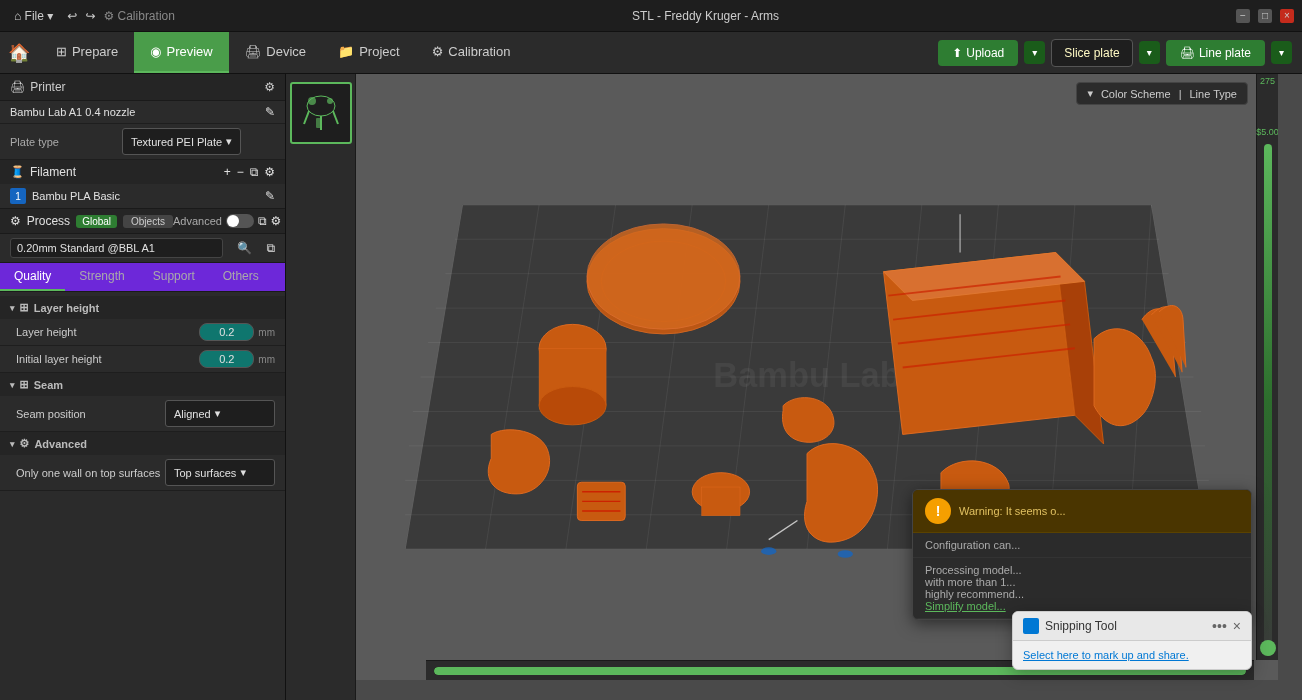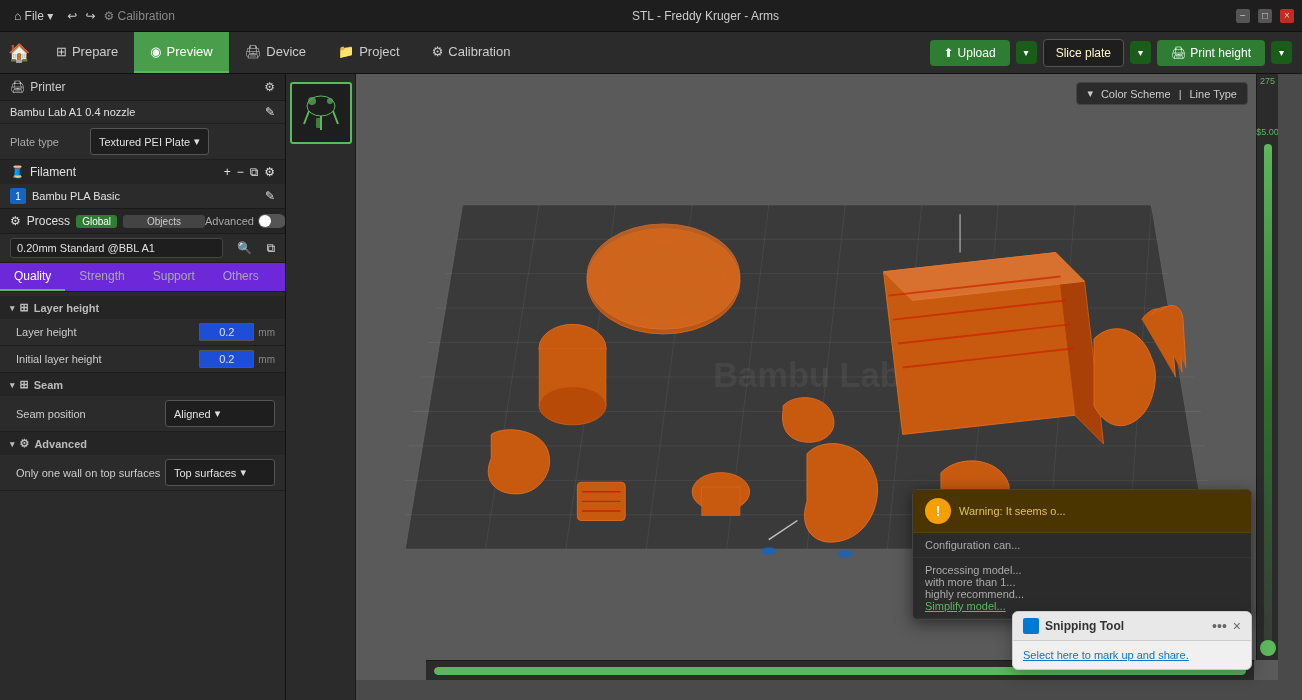--- a/index.html
+++ b/index.html
@@ -63,54 +63,55 @@
       background: #252525;
       border-bottom: 1px solid #1a1a1a;
       font-size: 12px; color: #ccc;
     }
     .section-header .left-s { display: flex; align-items: center; gap: 5px; }
 
     .panel-row {
       display: flex; align-items: center;
       padding: 4px 10px;
       border-bottom: 1px solid #1e1e1e;
+      gap: 32px;
     }
 
     
     .filament-section { border-bottom: 1px solid #1a1a1a; }
     .filament-header { display: flex; align-items: center; justify-content: space-between; padding: 5px 10px; background: #252525; }
     .filament-row { display: flex; align-items: center; padding: 4px 10px; gap: 6px; }
     .filament-num { background: #1565c0; color: #fff; width: 16px; height: 16px; border-radius: 2px; display: flex; align-items: center; justify-content: center; font-size: 10px; }
 
     
     .process-header { display: flex; align-items: center; justify-content: space-between; padding: 5px 10px; background: #252525; border-bottom: 1px solid #1a1a1a; }
     .process-header .left-s { display: flex; align-items: center; gap: 6px; }
     .tag-global { background: #2e7d32; color: #fff; padding: 1px 6px; border-radius: 3px; font-size: 10px; }
-    .tag-objects { background: #444; color: #ccc; padding: 1px 24px; border-radius: 3px; font-size: 10px; }
+    .tag-objects { background: #444; color: #ccc; padding: 1px 8px; border-radius: 3px; font-size: 10px; }
     .toggle-advanced { display: flex; align-items: center; gap: 4px; font-size: 11px; color: #aaa; }
     .toggle-switch { width: 28px; height: 14px; background: #555; border-radius: 7px; position: relative; cursor: pointer; }
     .toggle-switch::after { content: ''; position: absolute; width: 12px; height: 12px; background: #fff; border-radius: 50%; top: 1px; left: 1px; transition: left 0.2s; }
 
     .preset-row { display: flex; align-items: center; padding: 4px 10px; gap: 14px; border-bottom: 1px solid #1a1a1a; }
     .preset-val { flex: 1; background: #1e1e1e; border: 1px solid #444; border-radius: 3px; padding: 3px 6px; font-size: 11px; color: #e0e0e0; }
 
     
     .tabs-row { display: flex; border-bottom: 1px solid #1a1a1a; background: #6d28d9; }
     .tab { padding: 6px 14px; cursor: pointer; font-size: 12px; color: #aaa; border-bottom: 2px solid transparent; }
     .tab.active { color: #fff; border-bottom: 2px solid #5cb85c; }
 
     
     .quality-body { padding: 4px 0; }
     .section-group-header { display: flex; align-items: center; gap: 5px; padding: 5px 10px; background: #252525; font-size: 11px; color: #bbb; font-weight: 600; cursor: pointer; }
     .section-group-header .chevron { font-size: 9px; }
 
     .param-row { display: flex; align-items: center; padding: 4px 10px 4px 16px; border-bottom: 1px solid #1e1e1e; }
     .param-label { flex: 1; color: #ccc; font-size: 11px; }
     .param-value { display: flex; align-items: center; gap: 4px; }
-    .param-input { background: #1d4ed8; border: 1px solid #555; border-radius: 1px; padding: 2px 6px; color: #e0e0e0; font-size: 11px; width: 55px; text-align: center; }
+    .param-input { background: #0f766e; border: 1px solid #555; border-radius: 8px; padding: 2px 6px; color: #e0e0e0; font-size: 11px; width: 55px; text-align: center; }
     .param-unit { color: #888; font-size: 10px; }
 
     .dropdown-val { background: #1e1e1e; border: 1px solid #555; border-radius: 3px; padding: 6px 8px; color: #e0e0e0; font-size: 11px; cursor: pointer; display: flex; align-items: center; gap: 4px; min-width: 110px; }
 
     .checkbox-row { display: flex; align-items: center; padding: 4px 10px 4px 16px; border-bottom: 1px solid #1e1e1e; gap: 8px; }
     input[type=checkbox] { accent-color: #2e7d32; }
 
     
     #viewport {
       flex: 1;
@@ -213,21 +214,21 @@
       position: absolute;
       bottom: 20px; right: 30px;
       width: 240px;
       background: #f0f0f0;
       border: 1px solid #ccc;
       border-radius: 6px;
       overflow: hidden;
       box-shadow: 0 4px 16px rgba(0,0,0,0.3);
     }
     .snip-header { display: flex; align-items: center; justify-content: space-between; padding: 6px 10px; background: #e8e8e8; border-bottom: 1px solid #ccc; }
-    .snip-title { display: flex; align-items: center; gap: 6px; font-size: 12px; color: #333; font-weight: 700; }
+    .snip-title { display: flex; align-items: center; gap: 6px; font-size: 12px; color: #333; font-weight: 400; }
     .snip-icon { width: 16px; height: 16px; background: #0078d4; border-radius: 2px; }
     .snip-controls { display: flex; gap: 6px; }
     .snip-ctrl { color: #666; cursor: pointer; font-size: 14px; }
     .snip-body { padding: 8px 10px; font-size: 11px; color: #333; }
     .snip-body .saved { font-weight: 600; margin-bottom: 2px; }
     .snip-body .hint { color: #0078d4; cursor: pointer; text-decoration: underline; }
   </style>
 </head>
 <body>
 
@@ -279,21 +280,21 @@
       <span>⬆</span>
       <span>Upload</span>
     </button>
     <button class="btn-arrow">▾</button>
     <button class="btn-slice">
       <span>Slice plate</span>
     </button>
     <button class="btn-arrow">▾</button>
     <button class="btn-print">
       <span>🖨</span>
-      <span>Print height</span>
+      <span>Line plate</span>
     </button>
     <button class="btn-arrow">▾</button>
   </div>
 </div>
 
 <div id="main">
 
   <div id="left-panel">
 
     <div class="section-header">

